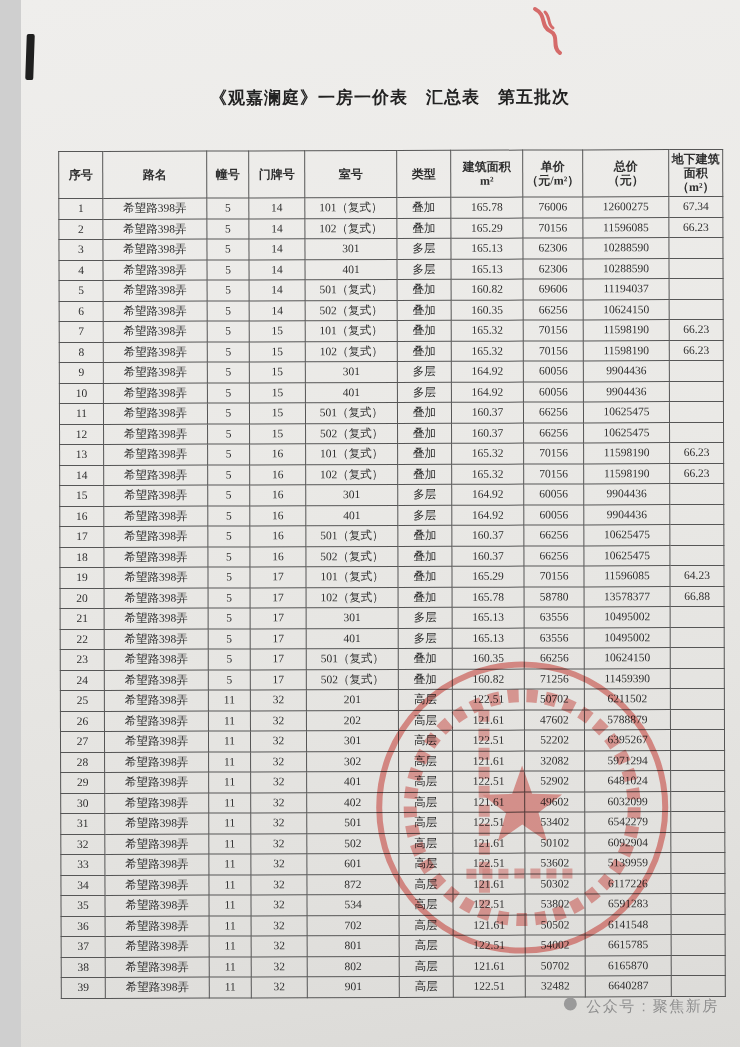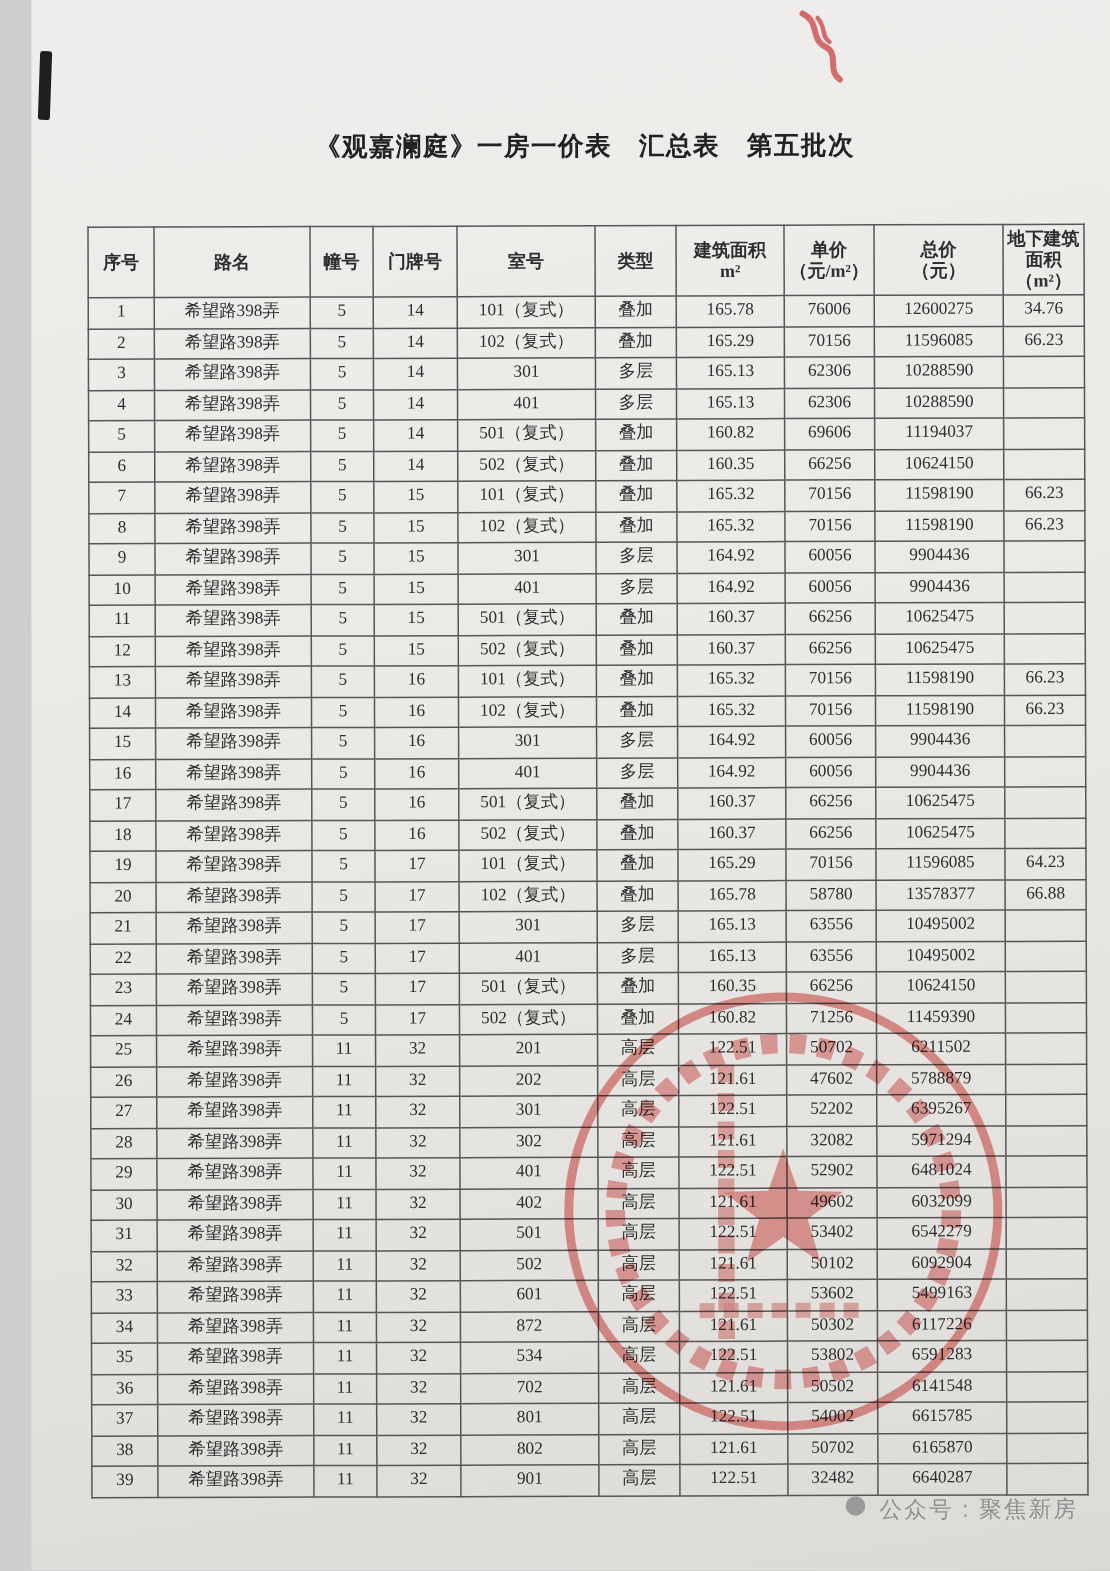--- a/index.html
+++ b/index.html
@@ -111,21 +111,21 @@
           <tr>
             <td>1</td>
             <td>希望路398弄</td>
             <td>5</td>
             <td>14</td>
             <td>101（复式）</td>
             <td>叠加</td>
             <td>165.78</td>
             <td>76006</td>
             <td>12600275</td>
-            <td>34.76</td>
+            <td>67.34</td>
           </tr>
           <tr>
             <td>2</td>
             <td>希望路398弄</td>
             <td>5</td>
             <td>14</td>
             <td>102（复式）</td>
             <td>叠加</td>
             <td>165.29</td>
             <td>70156</td>
@@ -494,21 +494,21 @@
           </tr>
           <tr>
             <td>33</td>
             <td>希望路398弄</td>
             <td>11</td>
             <td>32</td>
             <td>601</td>
             <td>高层</td>
             <td>122.51</td>
             <td>53602</td>
-            <td>5499163</td>
+            <td>5139959</td>
             <td></td>
           </tr>
           <tr>
             <td>34</td>
             <td>希望路398弄</td>
             <td>11</td>
             <td>32</td>
             <td>872</td>
             <td>高层</td>
             <td>121.61</td>

